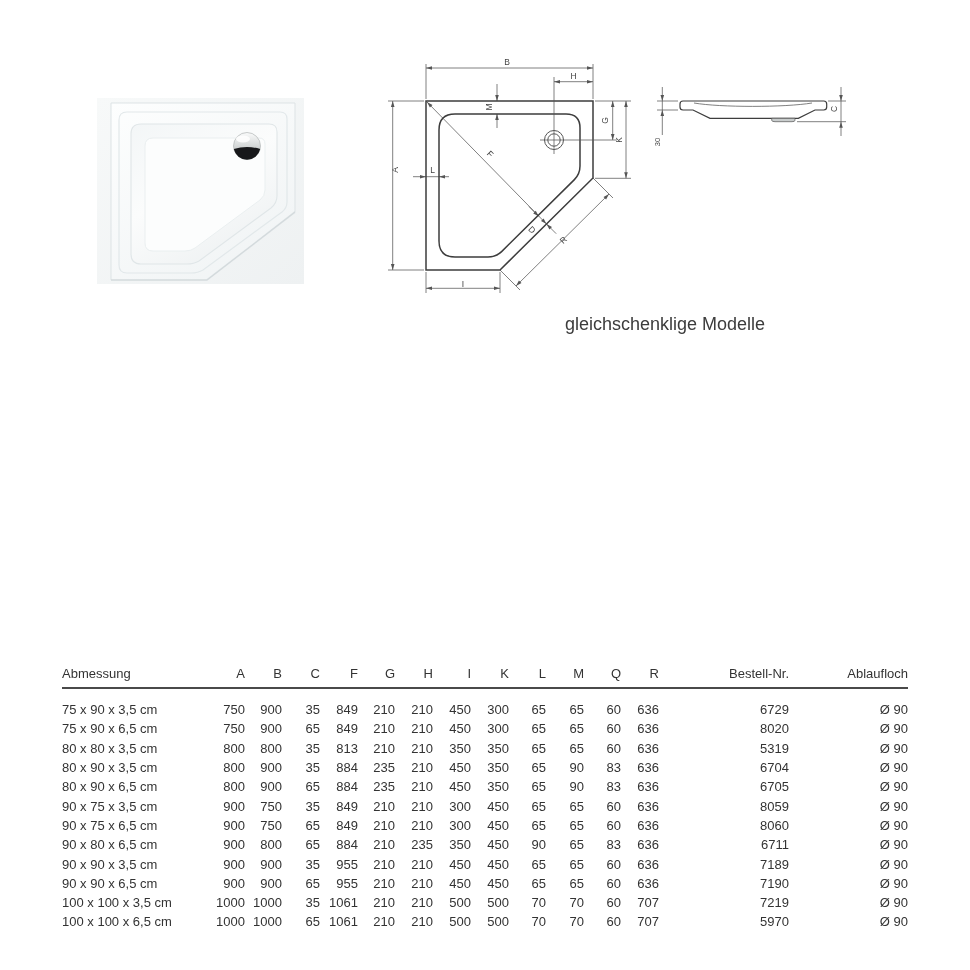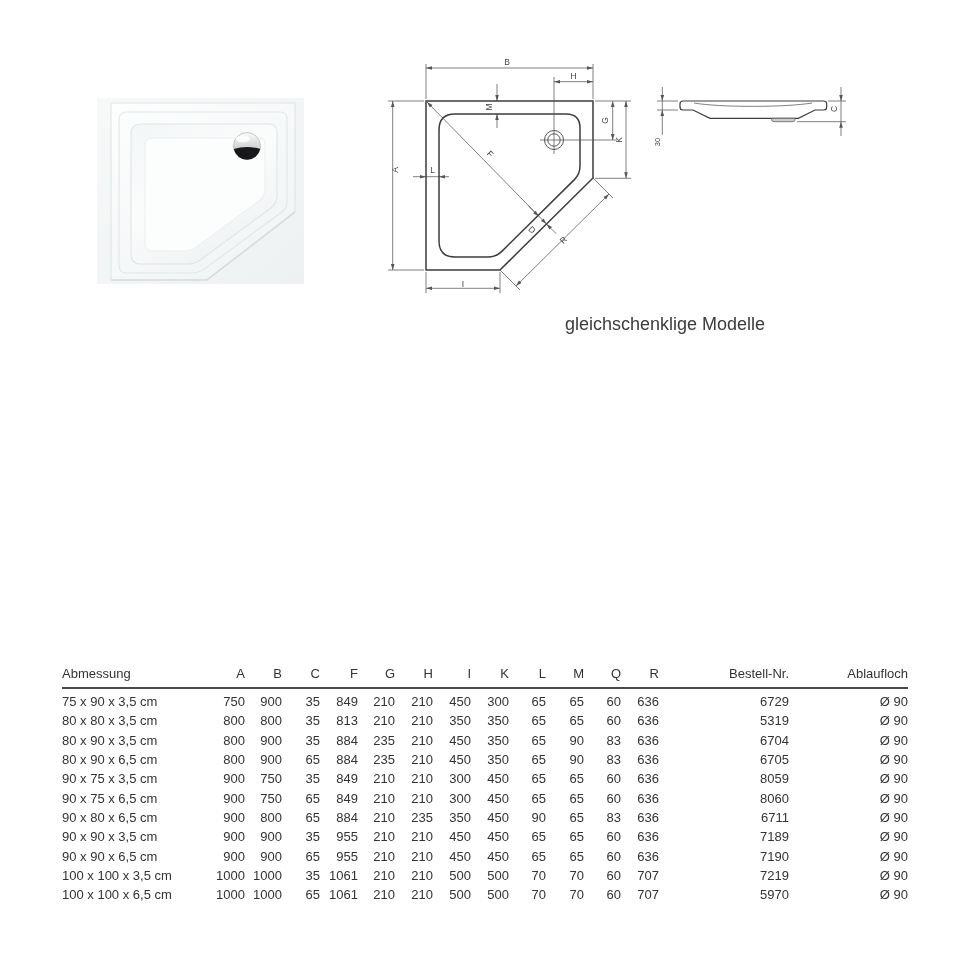--- a/index.html
+++ b/index.html
@@ -12,21 +12,21 @@
   #side{left:650px;top:75px;width:205px;height:80px;}
   #caption{left:565px;top:314px;font-size:18px;color:#3c3c3c;white-space:nowrap;}
   
   #tablewrap{left:62px;top:619px;width:846px;margin-top:44px;}
   table{border-collapse:collapse;table-layout:fixed;width:846px;font-size:13px;color:#333;}
   thead th{font-weight:normal;text-align:right;vertical-align:bottom;padding:0 0 6px 0;border-bottom:2px solid #4a4a4a;height:18px;white-space:nowrap;}
   tbody td{text-align:right;height:19.3px;padding:0;white-space:nowrap;}
   th.label,td.label{text-align:left;}
   th.order,td.order{text-align:right;padding-left:44px;}
   th.drain,td.drain{}
-  tbody tr:first-child td{padding-top:3px;}
+  tbody tr:first-child td{padding-top:11px;}
   svg text{font-family:"Liberation Sans",sans-serif;fill:#444;}
   .dimtxt{font-size:8.5px;}
   .thin{stroke:#555;stroke-width:0.75;fill:none;}
   .thick{stroke:#3d3d3d;stroke-width:1.5;fill:none;}
   .arr{fill:#555;stroke:none;}
 </style>
 </head>
 <body>
 
 <svg id="photo" class="abs" viewBox="0 0 207 186" xmlns="http://www.w3.org/2000/svg">
@@ -176,20 +176,37 @@
           <td class="num">450</td>
           <td class="num">300</td>
           <td class="num">65</td>
           <td class="num">65</td>
           <td class="num">60</td>
           <td class="num">636</td>
           <td class="order">6729</td>
           <td class="drain">Ø 90</td>
         </tr>
         <tr>
+          <td class="label">75 x 90 x 6,5 cm</td>
+          <td class="num">750</td>
+          <td class="num">900</td>
+          <td class="num">65</td>
+          <td class="num">849</td>
+          <td class="num">210</td>
+          <td class="num">210</td>
+          <td class="num">450</td>
+          <td class="num">300</td>
+          <td class="num">65</td>
+          <td class="num">65</td>
+          <td class="num">60</td>
+          <td class="num">636</td>
+          <td class="order">8020</td>
+          <td class="drain">Ø 90</td>
+        </tr>
+        <tr>
           <td class="label">80 x 80 x 3,5 cm</td>
           <td class="num">800</td>
           <td class="num">800</td>
           <td class="num">35</td>
           <td class="num">813</td>
           <td class="num">210</td>
           <td class="num">210</td>
           <td class="num">350</td>
           <td class="num">350</td>
           <td class="num">65</td>

